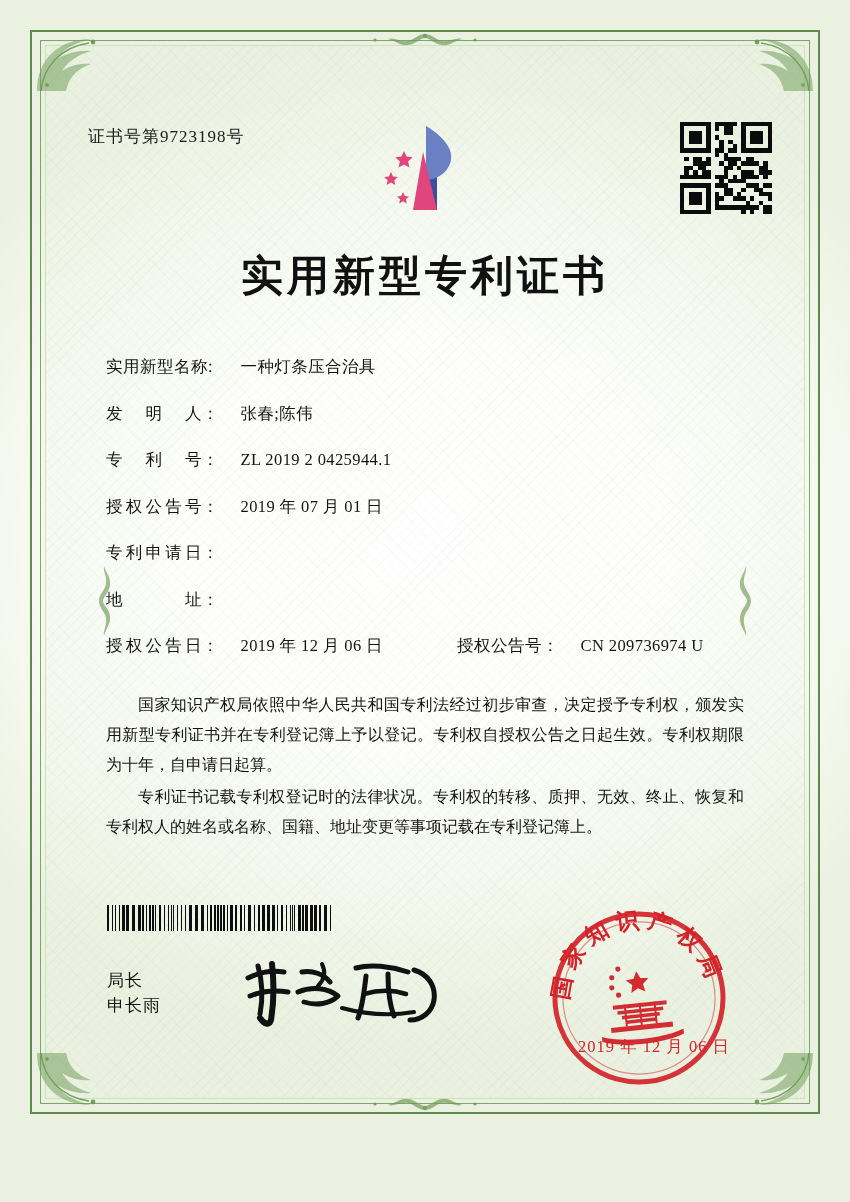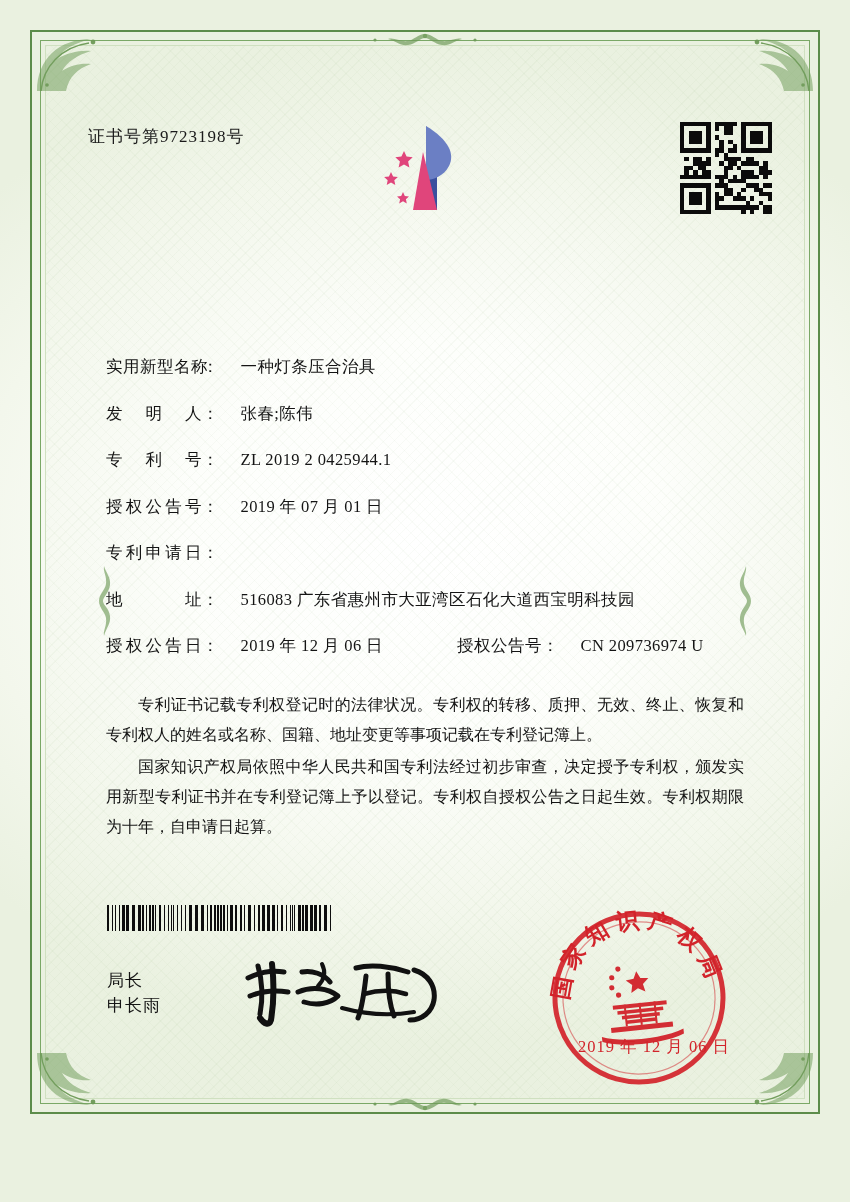--- a/index.html
+++ b/index.html
@@ -759,20 +759,21 @@
       <i style="background: transparent;"></i>
       <i></i>
       <i style="background: transparent;"></i>
       <i></i>
       <i style="background: transparent;"></i>
       <i style="background: transparent;"></i>
       <i></i>
       <i></i>
     </div>
 
+  <div class="title">实用新型专利证书</div>
 
   <div class="fields">
 
     <div class="field">
       <span class="lbl spread">实用新型名称</span>
       <span>：</span>
       <span class="val">一种灯条压合治具</span>
     </div>
 
     <div class="field">
@@ -794,38 +795,37 @@
     </div>
 
     <div class="field">
       <span class="lbl spread">专利申请日</span>
       <span>：</span>
     </div>
 
     <div class="field">
       <span class="lbl spread">地址</span>
       <span>：</span>
-      <span class="val">516083 广东省惠州市大亚湾区石化大道西宝明科技园</span>
     </div>
 
     <div class="field row2">
       <span class="lbl spread">授权公告日</span>
       <span>：</span>
       <span class="val">2019 年 12 月 06 日</span>
       <span class="col-right">
         <span class="lbl">授权公告号</span>
         <span>：</span>
         <span class="val">CN 209736974 U</span>
       </span>
     </div>
   </div>
 
   <div class="paras">
+    <p>国家知识产权局依照中华人民共和国专利法经过初步审查，决定授予专利权，颁发实用新型专利证书并在专利登记簿上予以登记。专利权自授权公告之日起生效。专利权期限为十年，自申请日起算。</p>
     <p>专利证书记载专利权登记时的法律状况。专利权的转移、质押、无效、终止、恢复和专利权人的姓名或名称、国籍、地址变更等事项记载在专利登记簿上。</p>
-    <p>国家知识产权局依照中华人民共和国专利法经过初步审查，决定授予专利权，颁发实用新型专利证书并在专利登记簿上予以登记。专利权自授权公告之日起生效。专利权期限为十年，自申请日起算。</p>
   </div>
 
   <div class="barcode" id="barcode">
       <i style="width: 2px; margin-right: 3px;"></i>
       <i style="width: 1px; margin-right: 2px;"></i>
       <i style="width: 1px; margin-right: 3px;"></i>
       <i style="width: 1px; margin-right: 2px;"></i>
       <i style="width: 3px; margin-right: 1px;"></i>
       <i style="width: 3px; margin-right: 3px;"></i>
       <i style="width: 3px; margin-right: 3px;"></i>

